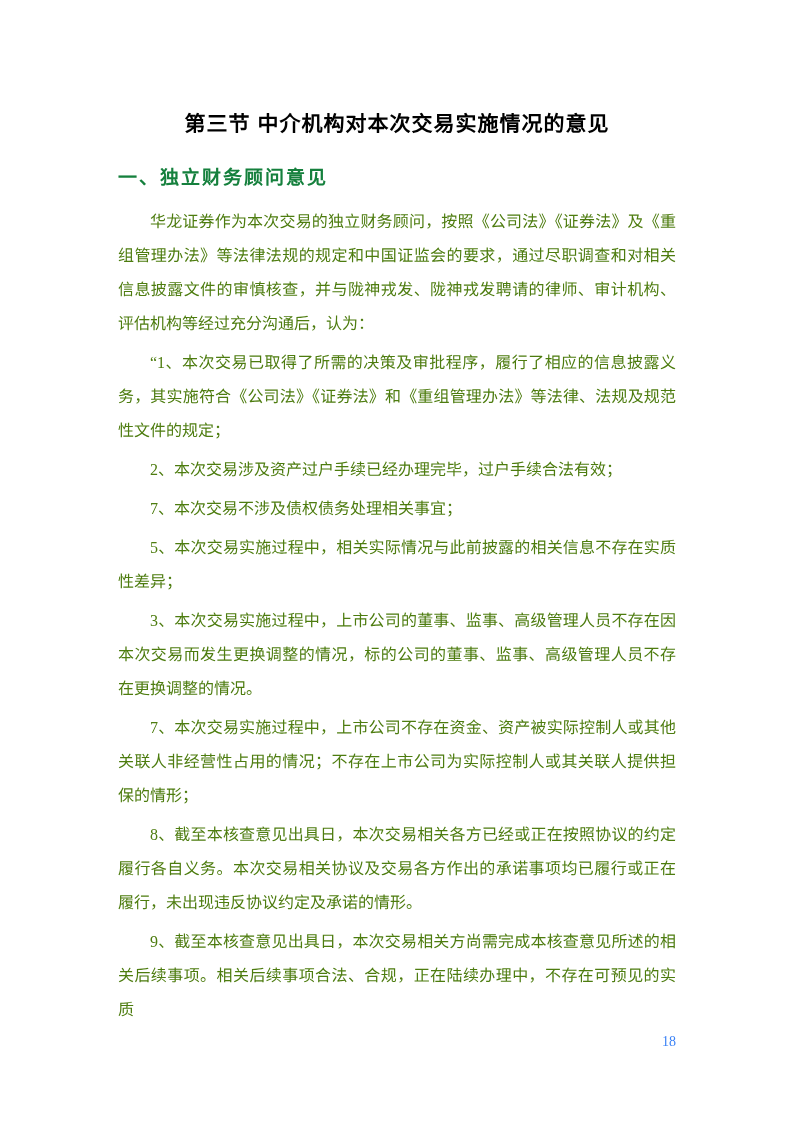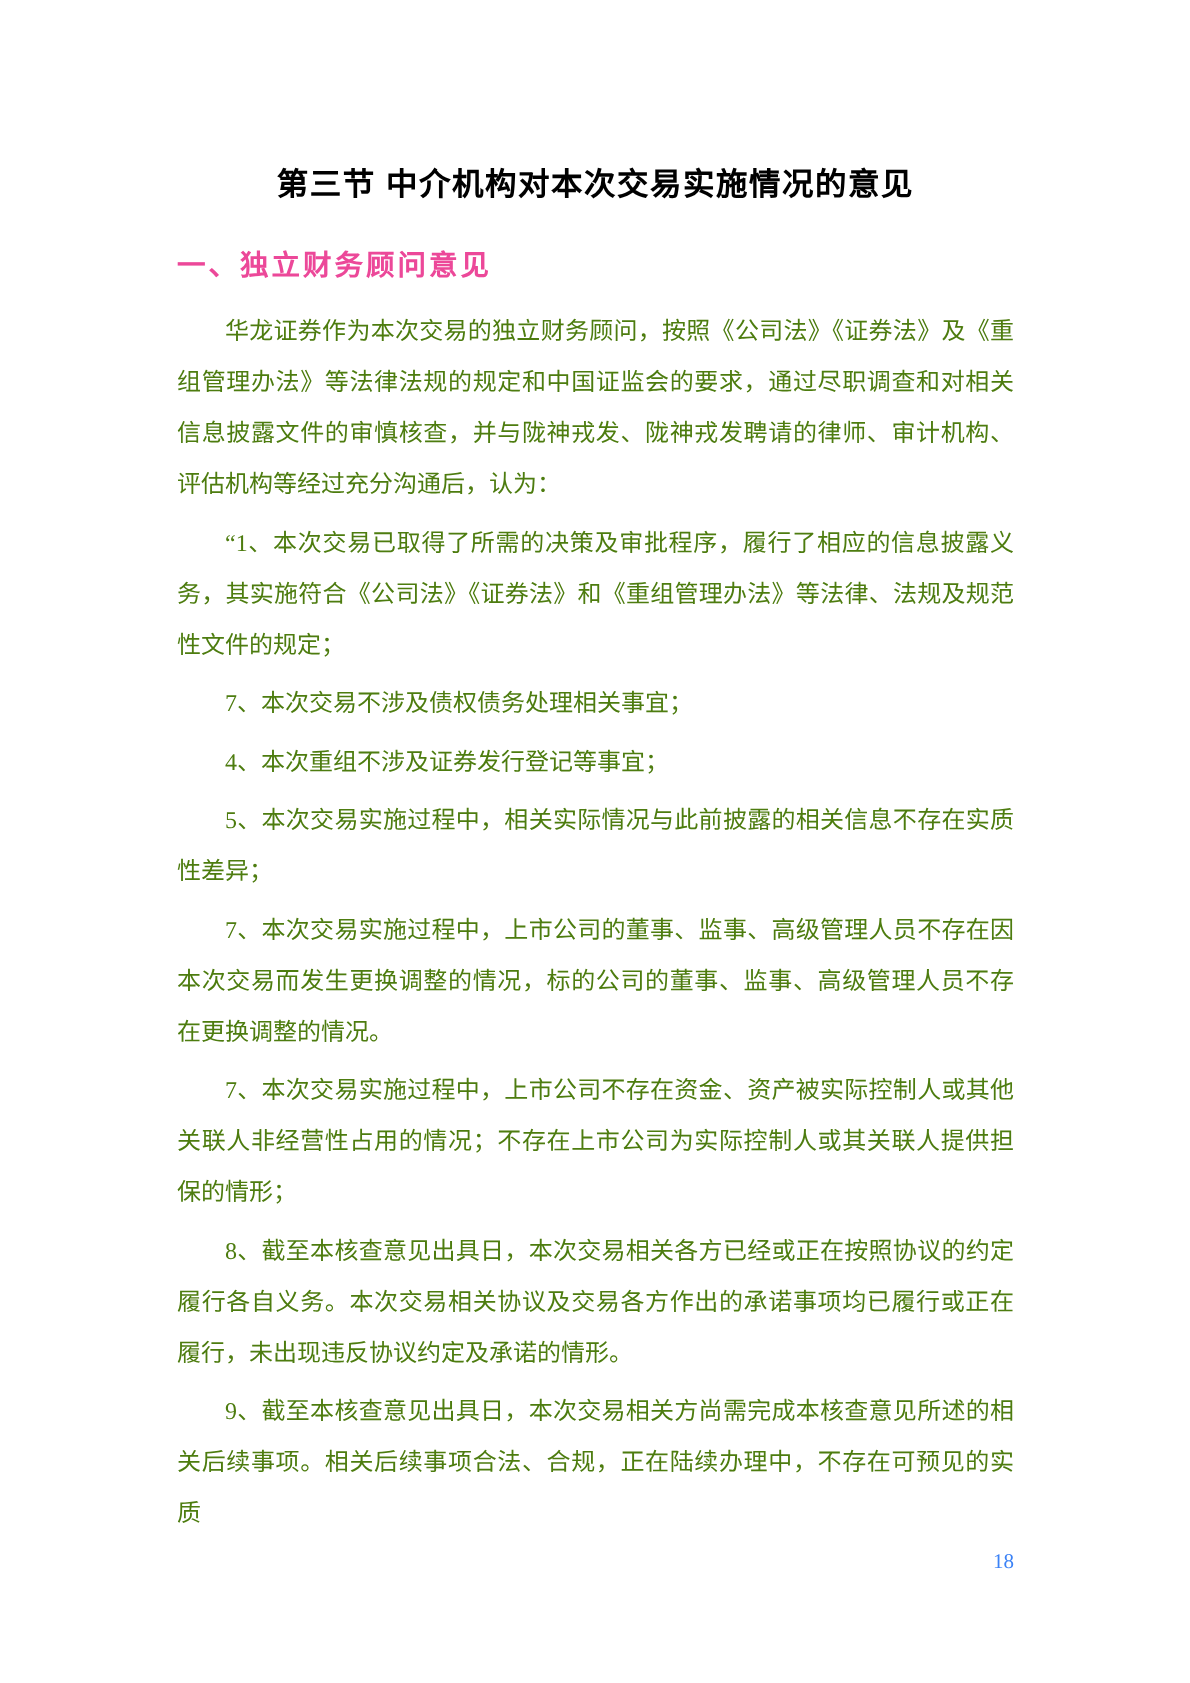--- a/index.html
+++ b/index.html
@@ -36,21 +36,21 @@
   }
 
   .section-heading {
     font-family: "Liberation Sans", "DejaVu Sans", sans-serif;
     font-weight: bold;
     font-size: 19px;
     line-height: 26px;
     letter-spacing: 2px;
     margin: 27px 0 14px 0;
     text-align: left;
-    color: #ec4899;
+    color: #15803d;
   }
 
   .doc-body {
     font-family: "Liberation Serif", "DejaVu Serif", serif;
     font-size: 16px;
     color: #4d7c0f;
   }
 
   .doc-body p {
     line-height: 34px;
@@ -77,24 +77,24 @@
 <div class="page">
   <div class="content">
 
     <h1 class="doc-title">第三节 中介机构对本次交易实施情况的意见</h1>
 
     <h2 class="section-heading">一、独立财务顾问意见</h2>
 
     <div class="doc-body">
       <p>华龙证券作为本次交易的独立财务顾问，按照《公司法》《证券法》及《重组管理办法》等法律法规的规定和中国证监会的要求，通过尽职调查和对相关信息披露文件的审慎核查，并与陇神戎发、陇神戎发聘请的律师、审计机构、评估机构等经过充分沟通后，认为：</p>
       <p>“1、本次交易已取得了所需的决策及审批程序，履行了相应的信息披露义务，其实施符合《公司法》《证券法》和《重组管理办法》等法律、法规及规范性文件的规定；</p>
+      <p>2、本次交易涉及资产过户手续已经办理完毕，过户手续合法有效；</p>
       <p>7、本次交易不涉及债权债务处理相关事宜；</p>
-      <p>4、本次重组不涉及证券发行登记等事宜；</p>
       <p>5、本次交易实施过程中，相关实际情况与此前披露的相关信息不存在实质性差异；</p>
-      <p>7、本次交易实施过程中，上市公司的董事、监事、高级管理人员不存在因本次交易而发生更换调整的情况，标的公司的董事、监事、高级管理人员不存在更换调整的情况。</p>
+      <p>3、本次交易实施过程中，上市公司的董事、监事、高级管理人员不存在因本次交易而发生更换调整的情况，标的公司的董事、监事、高级管理人员不存在更换调整的情况。</p>
       <p>7、本次交易实施过程中，上市公司不存在资金、资产被实际控制人或其他关联人非经营性占用的情况；不存在上市公司为实际控制人或其关联人提供担保的情形；</p>
       <p>8、截至本核查意见出具日，本次交易相关各方已经或正在按照协议的约定履行各自义务。本次交易相关协议及交易各方作出的承诺事项均已履行或正在履行，未出现违反协议约定及承诺的情形。</p>
       <p>9、截至本核查意见出具日，本次交易相关方尚需完成本核查意见所述的相关后续事项。相关后续事项合法、合规，正在陆续办理中，不存在可预见的实质</p>
     </div>
   </div>
 
   <div class="page-number">18</div>
 </div>
 
 </body></html>

